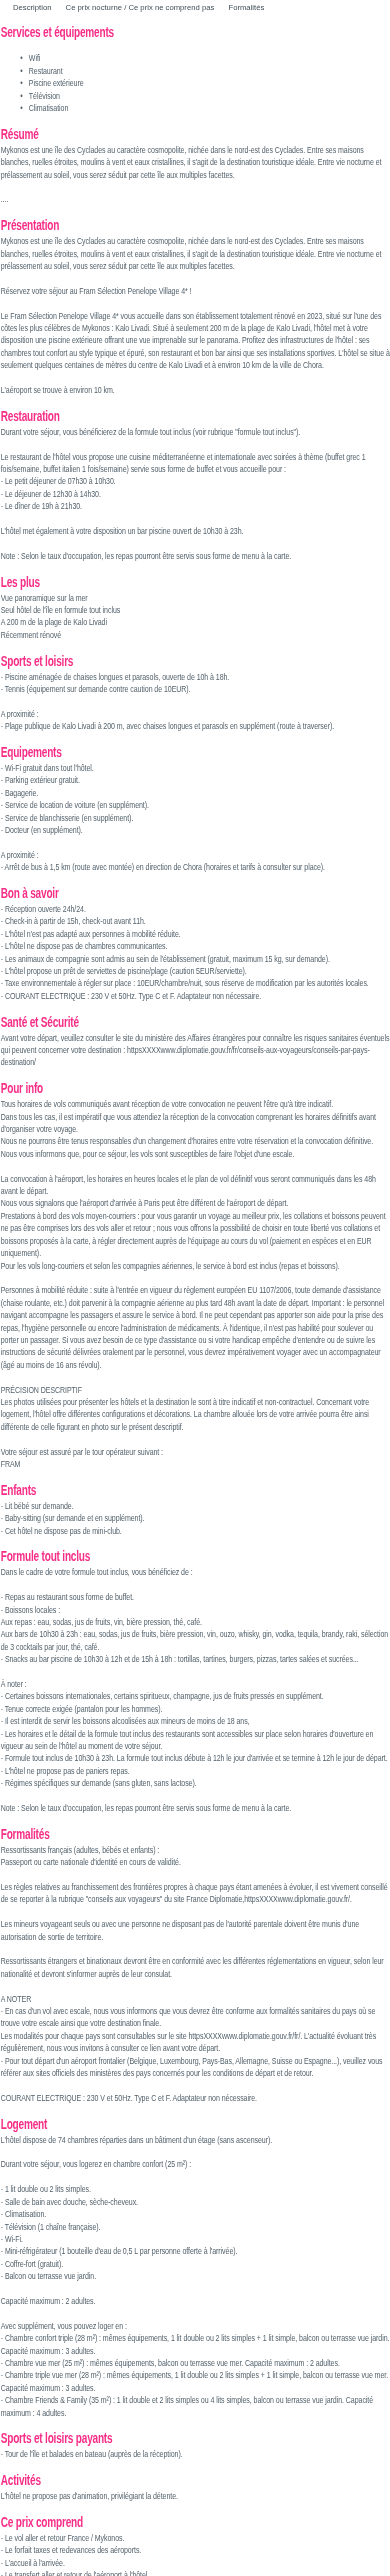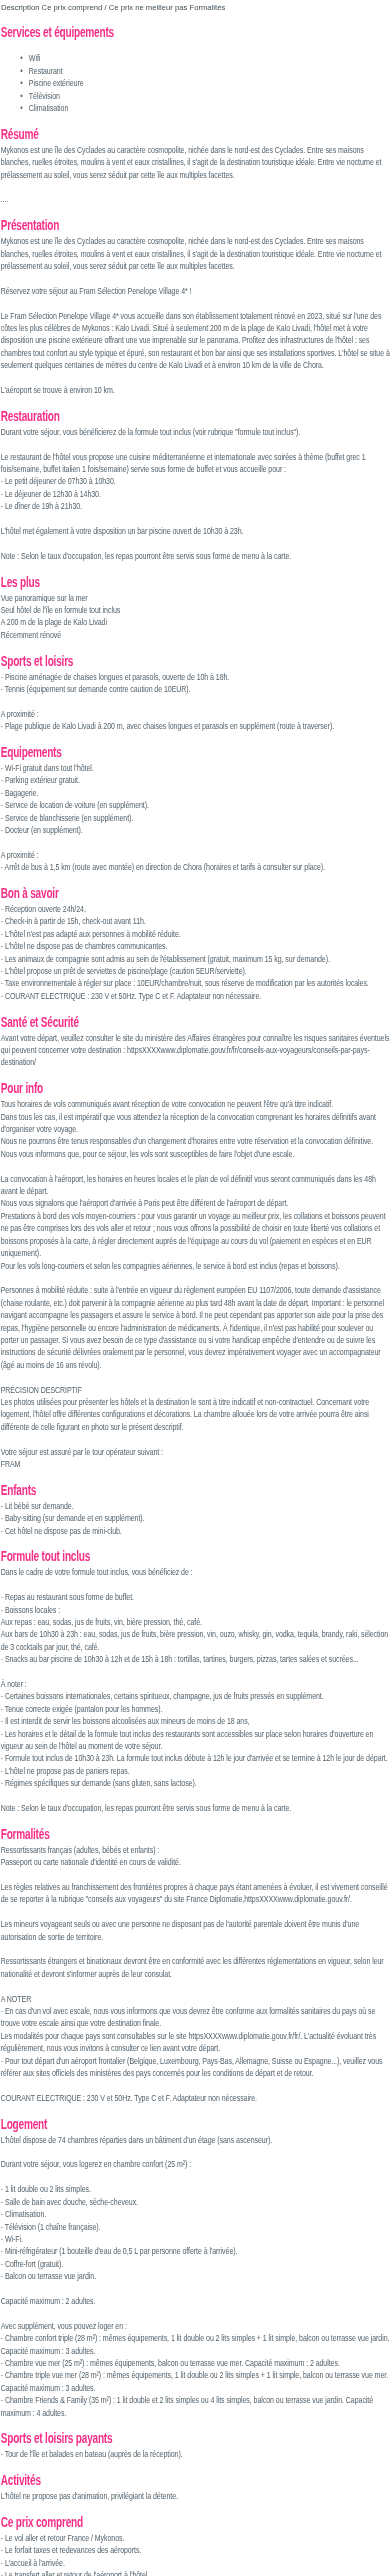--- a/index.html
+++ b/index.html
@@ -2,42 +2,42 @@
 <html lang="fr" style="font-size:8.2px"><head>
 <meta charset="utf-8">
 <style>
   html,body { margin:0; padding:0; }
   body {
     width:391px; min-height:2869px; background:#ffffff;
     font-family:"Liberation Sans", sans-serif;
     overflow-x:hidden;
   }
   .nav { padding:3.1px 0 1px 1px; font-size:7.7px; color:#3f4f58; }
-  .nav-item { color:#3f4f58; text-decoration:none; cursor:pointer; }
+  .nav-item { color:#3f4f58; text-decoration:none; cursor:pointer;margin-left:12px; }
   .nav-sep { white-space:pre; }
   
   .scale { width:543px; transform:scaleX(0.72); transform-origin:top left; padding-left:1px; }
   .h {
     color:#f72e87; font-size:14px; line-height:15.5px; font-weight:bold;
     letter-spacing:-0.3px; margin:12.4px 0 1.5px 0;
   }
   .line { font-size:9.8px; line-height:12.4px; color:#53616b; letter-spacing:-0.1px; }
   .block + .block { margin-top:12.4px; }
   .content.gap-top { margin-top:11.3px; }
   .bullets .line { position:relative; padding-left:39px; }
   .bullets .line::before {
     content:"\2022"; position:absolute; left:27px; top:0; color:#53616b; font-size:9.8px;
   }
   .sec { margin:0; }
 </style>
 </head>
 <body>
 
 <nav class="nav">
-  <span class="nav-item">Description</span><span class="nav-sep"> </span><span class="nav-item">Ce prix comprend / Ce prix ne meilleur pas</span><span class="nav-sep"> </span><span class="nav-item">Formalités</span>
+  <span class="nav-item">Description</span><span class="nav-sep"> </span><span class="nav-item">Ce prix nocturne / Ce prix ne comprend pas</span><span class="nav-sep"> </span><span class="nav-item">Formalités</span>
 </nav>
 
 <div class="scale">
 
   <section class="sec">
     <h2 class="h">Services et équipements</h2>
     <div class="content bullets gap-top">
         <div class="block">
           <div class="line">Wifi</div>
           <div class="line">Restaurant</div>

